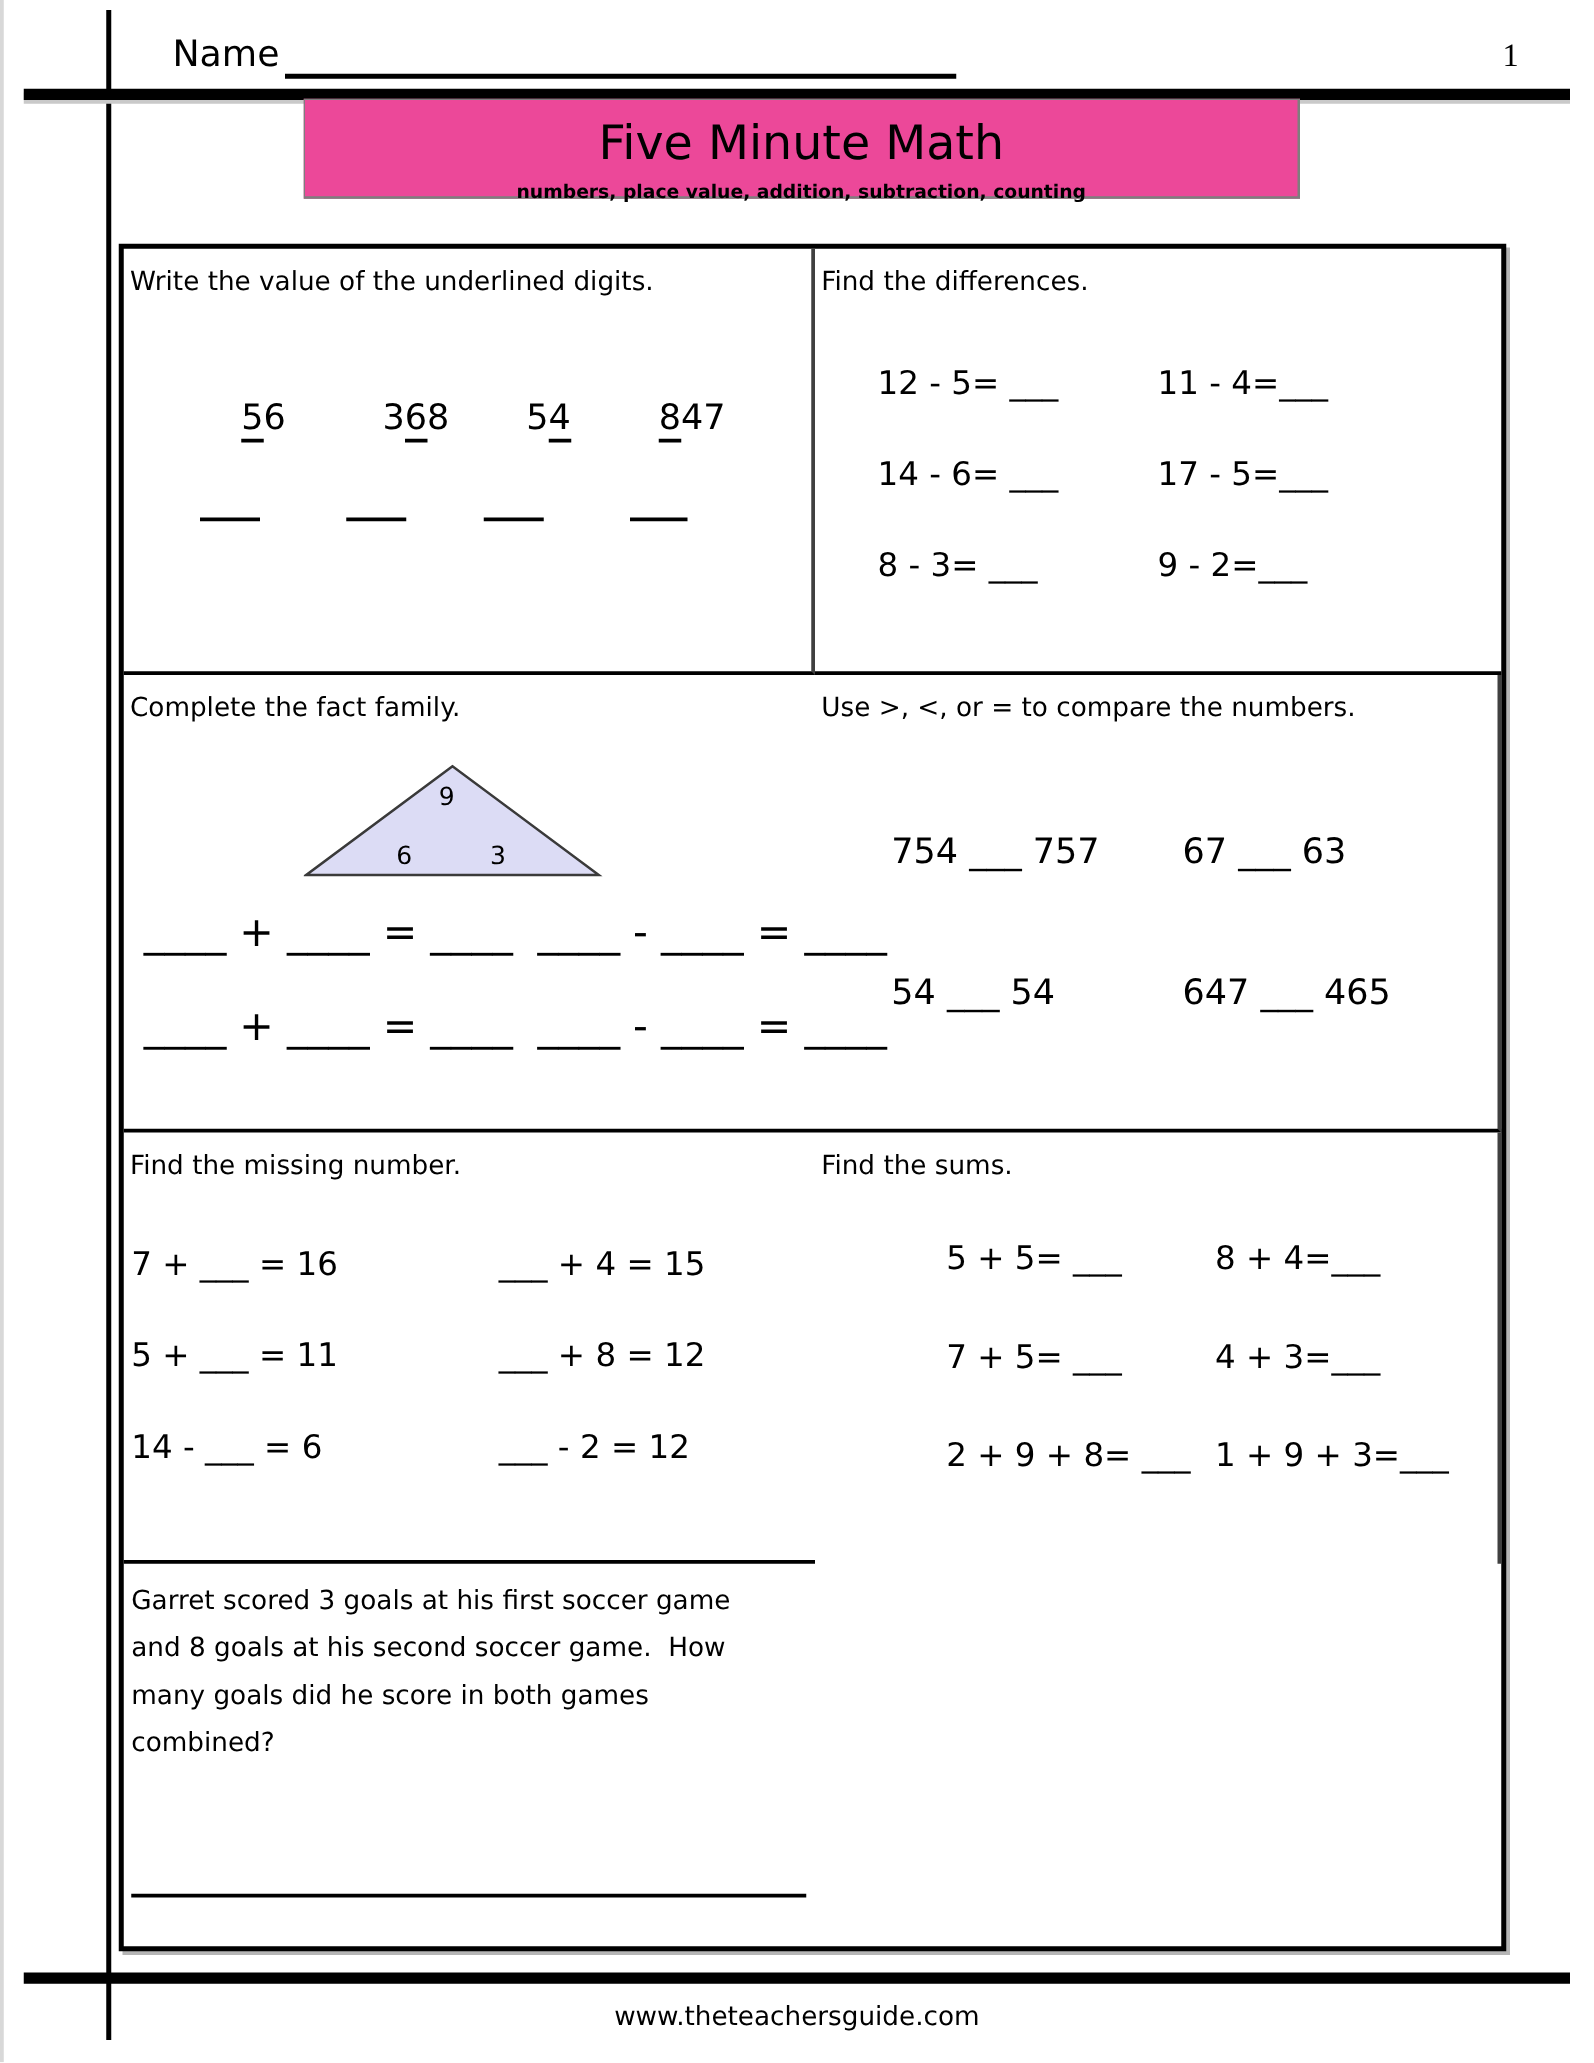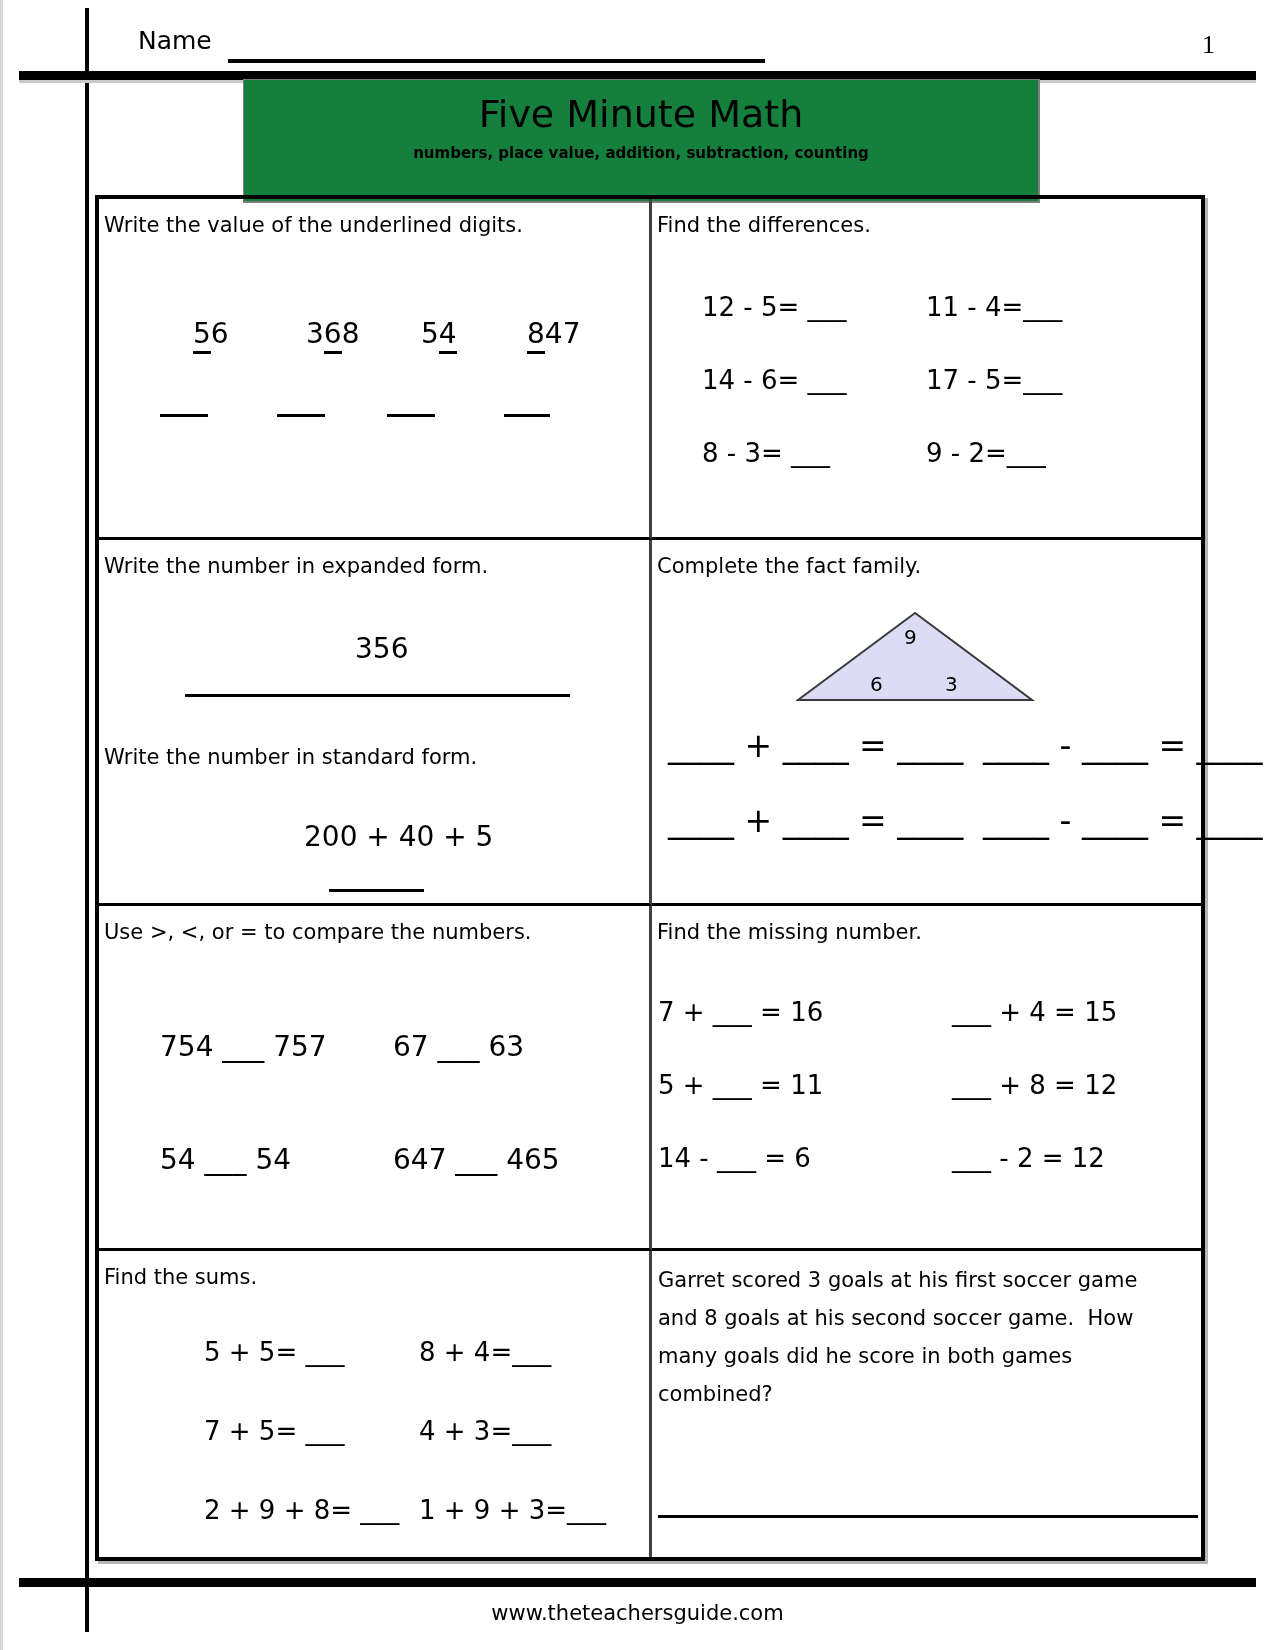--- a/index.html
+++ b/index.html
@@ -2,29 +2,29 @@
 <html><head>
 <meta charset="utf-8">
 <style>
   html,body{margin:0;padding:0;background:#fff;}
   .page{
     position:relative;width:1275px;height:1650px;background:#ffffff;
     font-family:"DejaVu Sans",sans-serif;color:#000;overflow:hidden;
   }
   .edge-shade{position:absolute;left:0;top:0;width:3px;height:1650px;background:#d8d8d8;}
   .vrule{position:absolute;left:85px;top:8px;width:4px;height:1624px;background:#000;}
-  .name-label{position:absolute;left:138px;top:26px;font-size:25px;}
+  .name-label{position:absolute;left:138px;top:26px;font-size:29px;}
   .name-line{position:absolute;left:228px;top:59px;width:537px;height:4px;background:#000;}
   .page-number{position:absolute;left:1202px;top:30px;font-family:"Liberation Serif",serif;font-size:26px;}
   .hline{position:absolute;left:19px;width:1237px;height:9px;background:#000;}
   .hline.top{top:71px;box-shadow:0 3px 0 #c9c9c9;}
   .hline.bottom{top:1578px;}
   .title-box{
-    position:absolute;left:243px;top:79px;width:797px;height:124px;
-    background:#15803d;border:1px solid #7e7e7e;border-right-width:2px;border-bottom-width:2px;
+    position:absolute;left:243px;top:79px;width:797px;height:80px;
+    background:#ec4899;border:1px solid #7e7e7e;border-right-width:2px;border-bottom-width:2px;
     text-align:center;box-sizing:border-box;
   }
   .title-box .title{margin-top:12px;font-size:38px;letter-spacing:0px;}
   .title-box .subtitle{margin-top:8px;font-size:15px;font-weight:bold;}
   .worksheet{
     position:absolute;left:95px;top:195px;width:1110px;height:1366px;
     border:4px solid #000;box-sizing:border-box;
     display:grid;grid-template-columns:553px 549px;grid-template-rows:341px 366px 345px 306px;
     box-shadow:3px 3px 0 #b5b5b5;
   }
@@ -109,28 +109,20 @@
             <span class="c1">14 - 6= ___</span>
             <span class="c2">17 - 5=___</span>
           </div>
           <div class="row">
             <span class="c1">8 - 3= ___</span>
             <span class="c2">9 - 2=___</span>
           </div>
         </div>
     </div>
 
-    <div class="cell cr cb">
-      <div class="prompt">Write the number in expanded form.</div>
-      <div class="center-num" style="left:256px;top:92px;">356</div>
-      <div class="bline" style="left:86px;top:154px;width:385px;"></div>
-      <div class="prompt second">Write the number in standard form.</div>
-      <div class="center-num" style="left:205px;top:280px;">200 + 40 + 5</div>
-      <div class="bline" style="left:230px;top:349px;width:95px;"></div>
-    </div>
 
     <div class="cell cb">
       <div class="prompt">Complete the fact family.</div>
       <svg class="tri-svg" width="250" height="95">
         <polygon points="119,3 2,90 236,90" stroke-width="2" fill="#dcdcf5"></polygon>
         <polygon points="119,3 2,90 236,90" fill="none" stroke-width="2" stroke="#3a3a3a"></polygon>
       </svg>
       <div class="tri-num tri-top">9</div>
       <div class="tri-num tri-left">6</div>
       <div class="tri-num tri-right">3</div>

